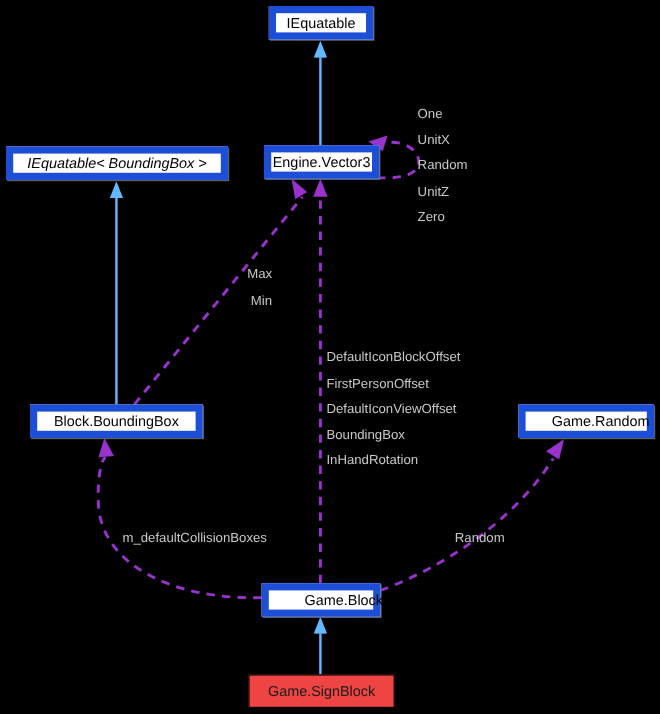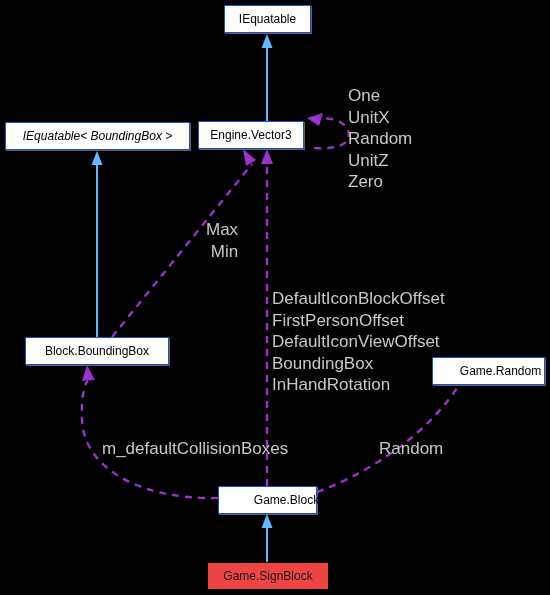--- a/index.html
+++ b/index.html
@@ -23,37 +23,37 @@
     height: 595px;
     pointer-events: none;
   }
   .node {
     position: absolute;
     box-sizing: border-box;
     display: flex;
     align-items: center;
     justify-content: center;
     background: #ffffff;
-    border: 1px solid #1d4ed8;
+    border: 6px solid #1d4ed8;
     box-shadow: 1px 1px 0 0 #606060;
     color: #000000;
     font-size: 12px;
     white-space: nowrap;
     letter-spacing: 0px;
   }
   .node.current {
     background: #ef4444;
     border: 1px solid #000000;
     color: #1a1a1a;
     box-shadow: 1px 1px 0 0 #000000;
   }
   .edge-label {
     position: absolute;
     color: #c8c8c8;
-    font-size: 17px;
+    font-size: 11px;
     white-space: nowrap;
     line-height: 12px;
   }
 </style>
 </head>
 <body>
 
 <div id="diagram">
 
   <svg id="edge-layer" viewBox="0 0 550 595" width="550" height="595" xmlns="http://www.w3.org/2000/svg">
@@ -103,29 +103,29 @@
   </svg>
 
   <div class="node" style="left:224px; top:5px; width:87px; height:28px;">
     <span>IEquatable</span>
   </div>
 
   <div class="node" style="left:5px; top:122px; width:185px; height:28px;font-style:italic;">
     <span>IEquatable&lt; BoundingBox &gt;</span>
   </div>
 
-  <div class="node" style="left:198px; top:121px; width:106px; height:28px;">
+  <div class="node" style="left:220px; top:121px; width:96px; height:28px;">
     <span>Engine.Vector3</span>
   </div>
 
   <div class="node" style="left:25px; top:337px; width:144px; height:28px;">
     <span>Block.BoundingBox</span>
   </div>
 
-  <div class="node" style="left:432px; top:357px; width:113px; height:28px;padding-left:24px;">
+  <div class="node" style="left:432px; top:337px; width:113px; height:28px;padding-left:24px;">
     <span>Game.Random</span>
   </div>
 
   <div class="node" style="left:218px; top:486px; width:99px; height:28px;padding-left:38px;">
     <span>Game.Block</span>
   </div>
 
   <div class="node current" style="left:207px; top:562px; width:122px; height:28px;">
     <span>Game.SignBlock</span>
   </div>

